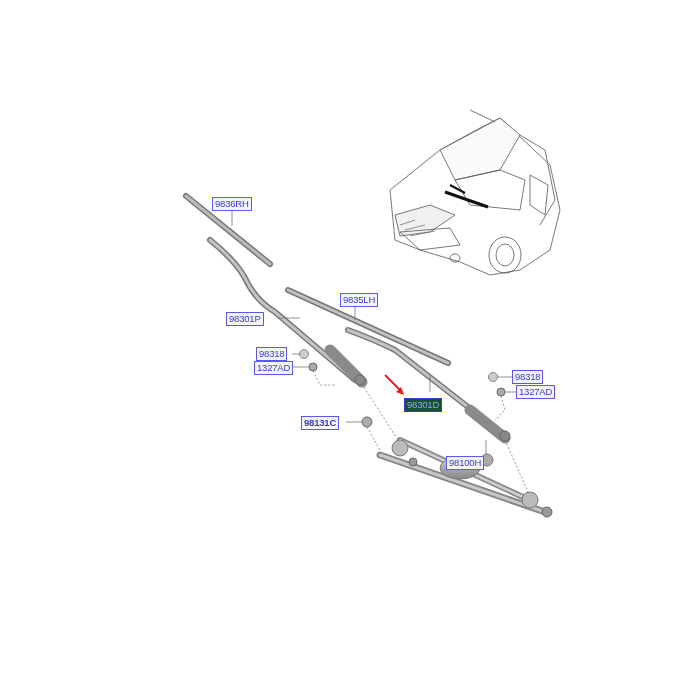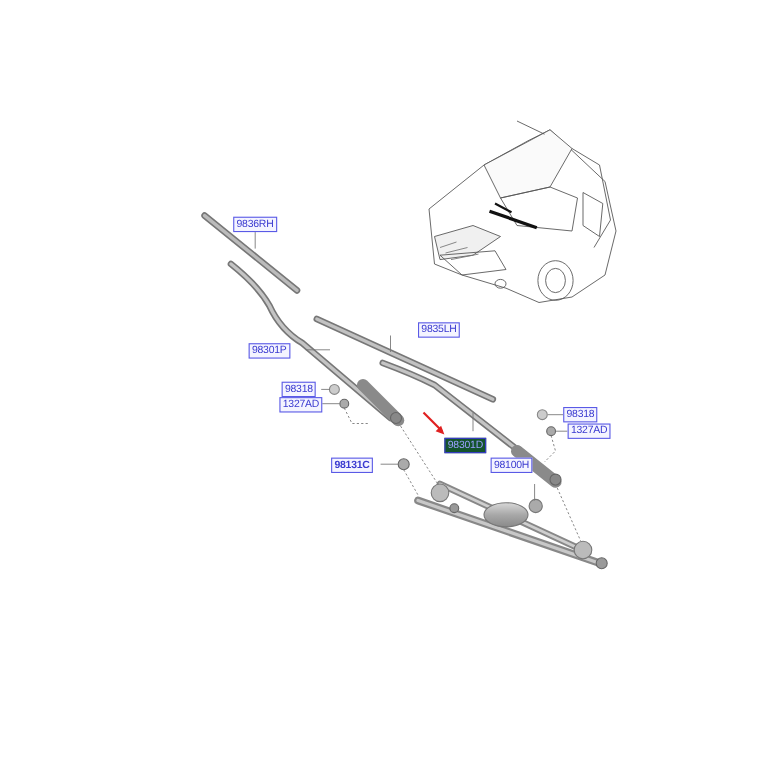--- a/index.html
+++ b/index.html
@@ -106,22 +106,22 @@
       <path d="M505 440 L528 492" stroke-dasharray="2 2"></path>
     </g>
 
     <g>
       <path d="M385 375 L402 392" stroke="#e02020" stroke-width="2"></path>
       <path d="M404 395 L396 392 L401 387 Z" fill="#e02020"></path>
     </g>
   </svg>
 
   <div class="label" style="left:212px;top:197px;">9836RH</div>
-  <div class="label" style="left:340px;top:293px;margin-left:40px;">9835LH</div>
+  <div class="label" style="left:340px;top:293px;">9835LH</div>
   <div class="label" style="left:226px;top:312px;">98301P</div>
   <div class="label hl" style="left:404px;top:398px;">98301D</div>
   <div class="label" style="left:256px;top:347px;">98318</div>
   <div class="label" style="left:254px;top:361px;">1327AD</div>
   <div class="label" style="left:512px;top:370px;">98318</div>
   <div class="label" style="left:516px;top:385px;">1327AD</div>
   <div class="label" style="left:301px;top:416px;font-weight:bold;">98131C</div>
-  <div class="label" style="left:446px;top:416px;">98100H</div>
+  <div class="label" style="left:446px;top:456px;">98100H</div>
 </div>
 
 </body></html>

